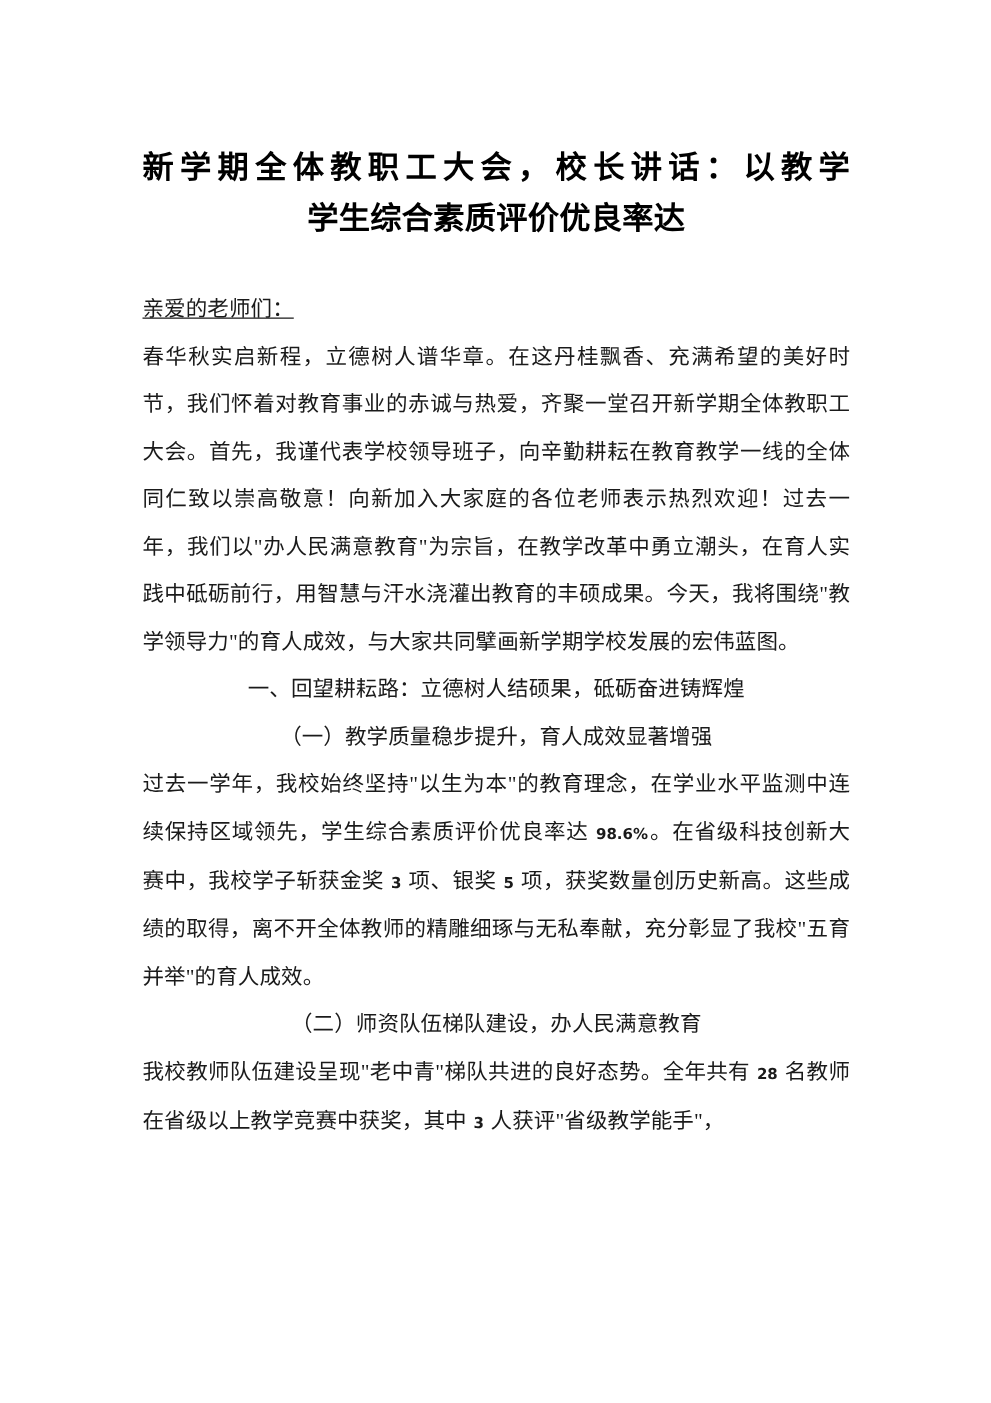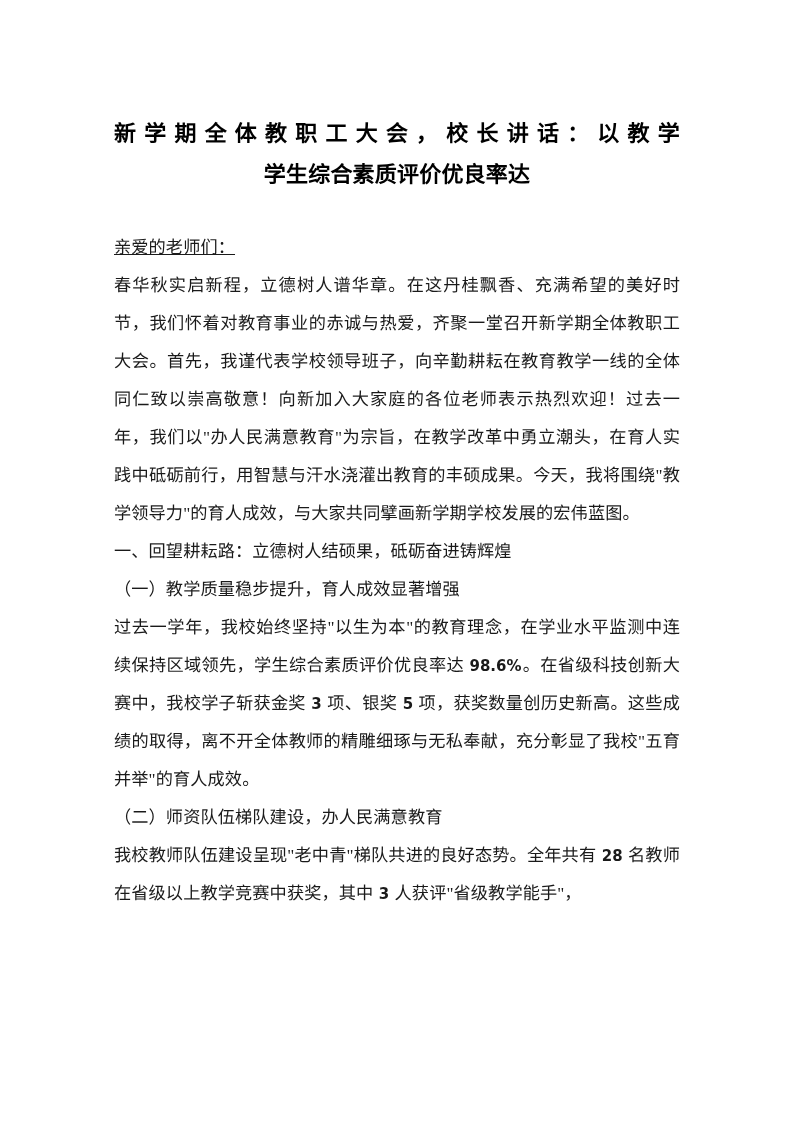--- a/index.html
+++ b/index.html
@@ -29,21 +29,21 @@
     position: absolute;
     left: 114px;
     top: 113px;
     width: 566px;
   }
 
   
   .doc-title {
     font-family: "DejaVu Sans", "Liberation Sans", sans-serif;
     font-weight: 700;
-    font-size: 22px;
+    font-size: 25px;
     line-height: 41px;
     color: #000000;
     text-align: center;
     margin: 0;
     letter-spacing: 0.2px;
   }
 
   .doc-title .tl-1 {
     display: block;
     text-align: justify;
@@ -76,28 +76,28 @@
     text-align: left;
     text-decoration: underline;
   }
 
   .para {
     margin-top: 0;
   }
 
   .heading-1,
   .heading-2 {
-    text-align: left;
+    text-align: center;
   }
 
   
   .num {
     font-family: "DejaVu Sans", "Liberation Sans", sans-serif;
     font-weight: 700;
-    font-size: 15px;
+    font-size: 12px;
     letter-spacing: 0;
     padding: 0 1px;
   }
 </style>
 </head>
 <body>
 
 <div id="page">
   <div id="content">
 

